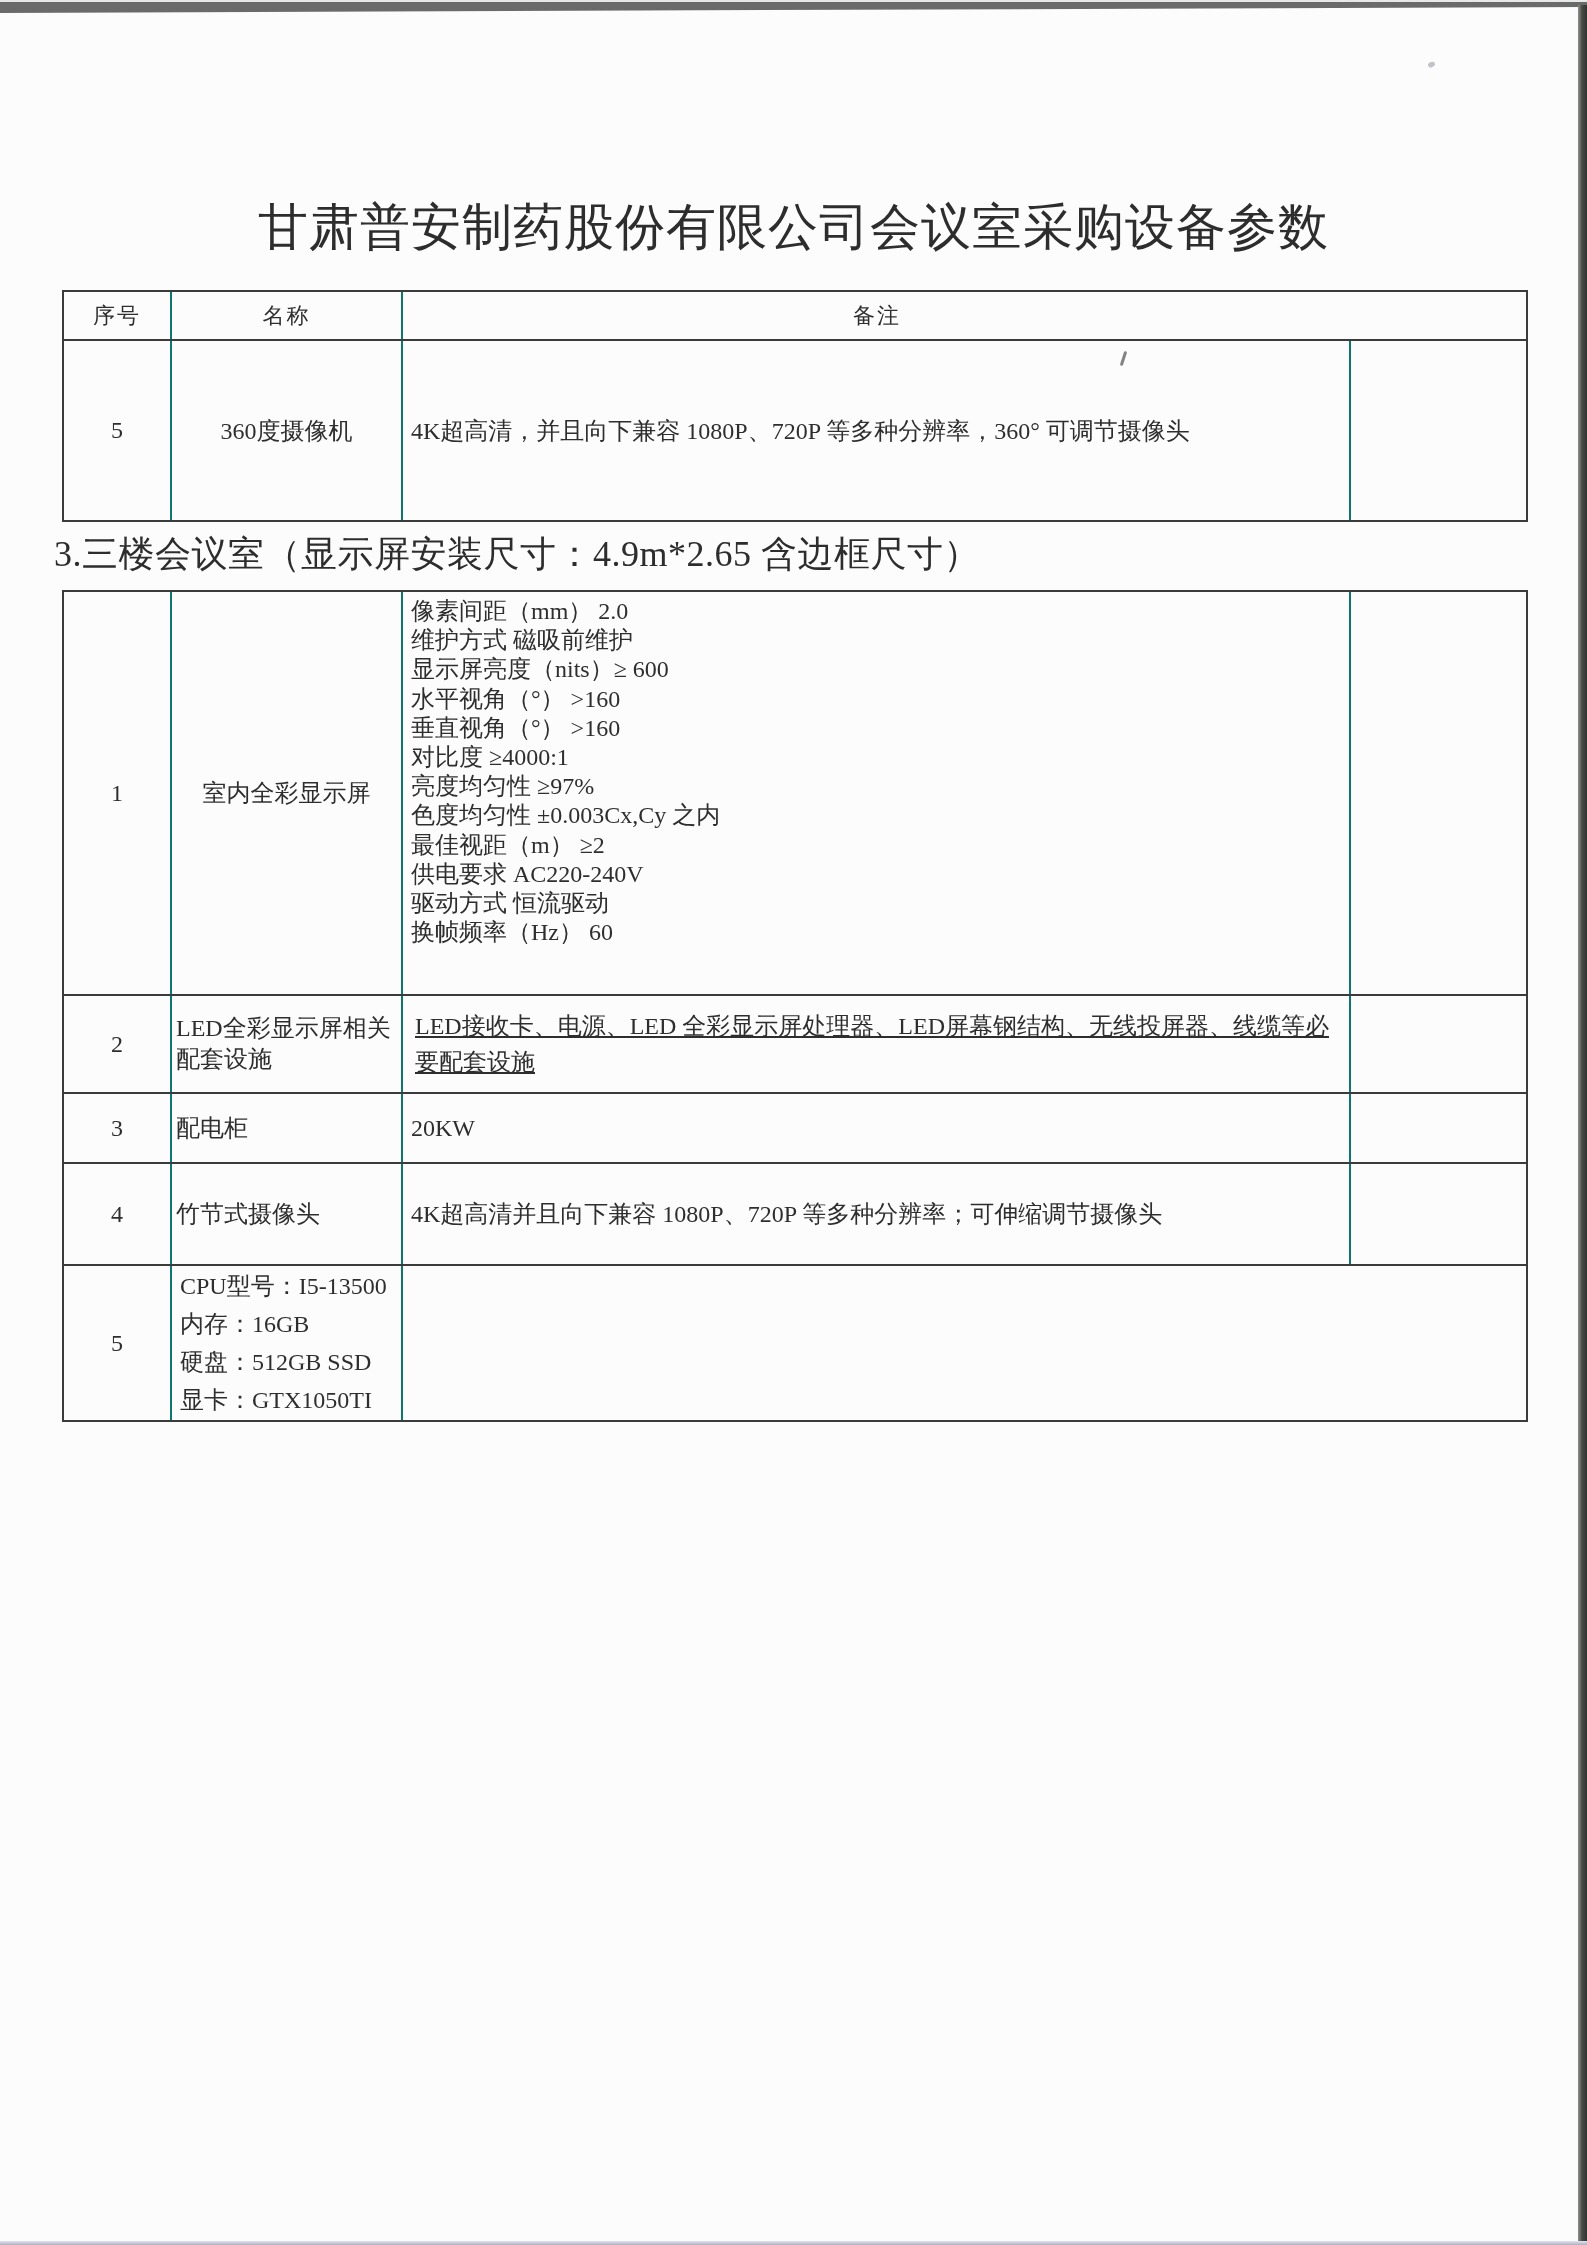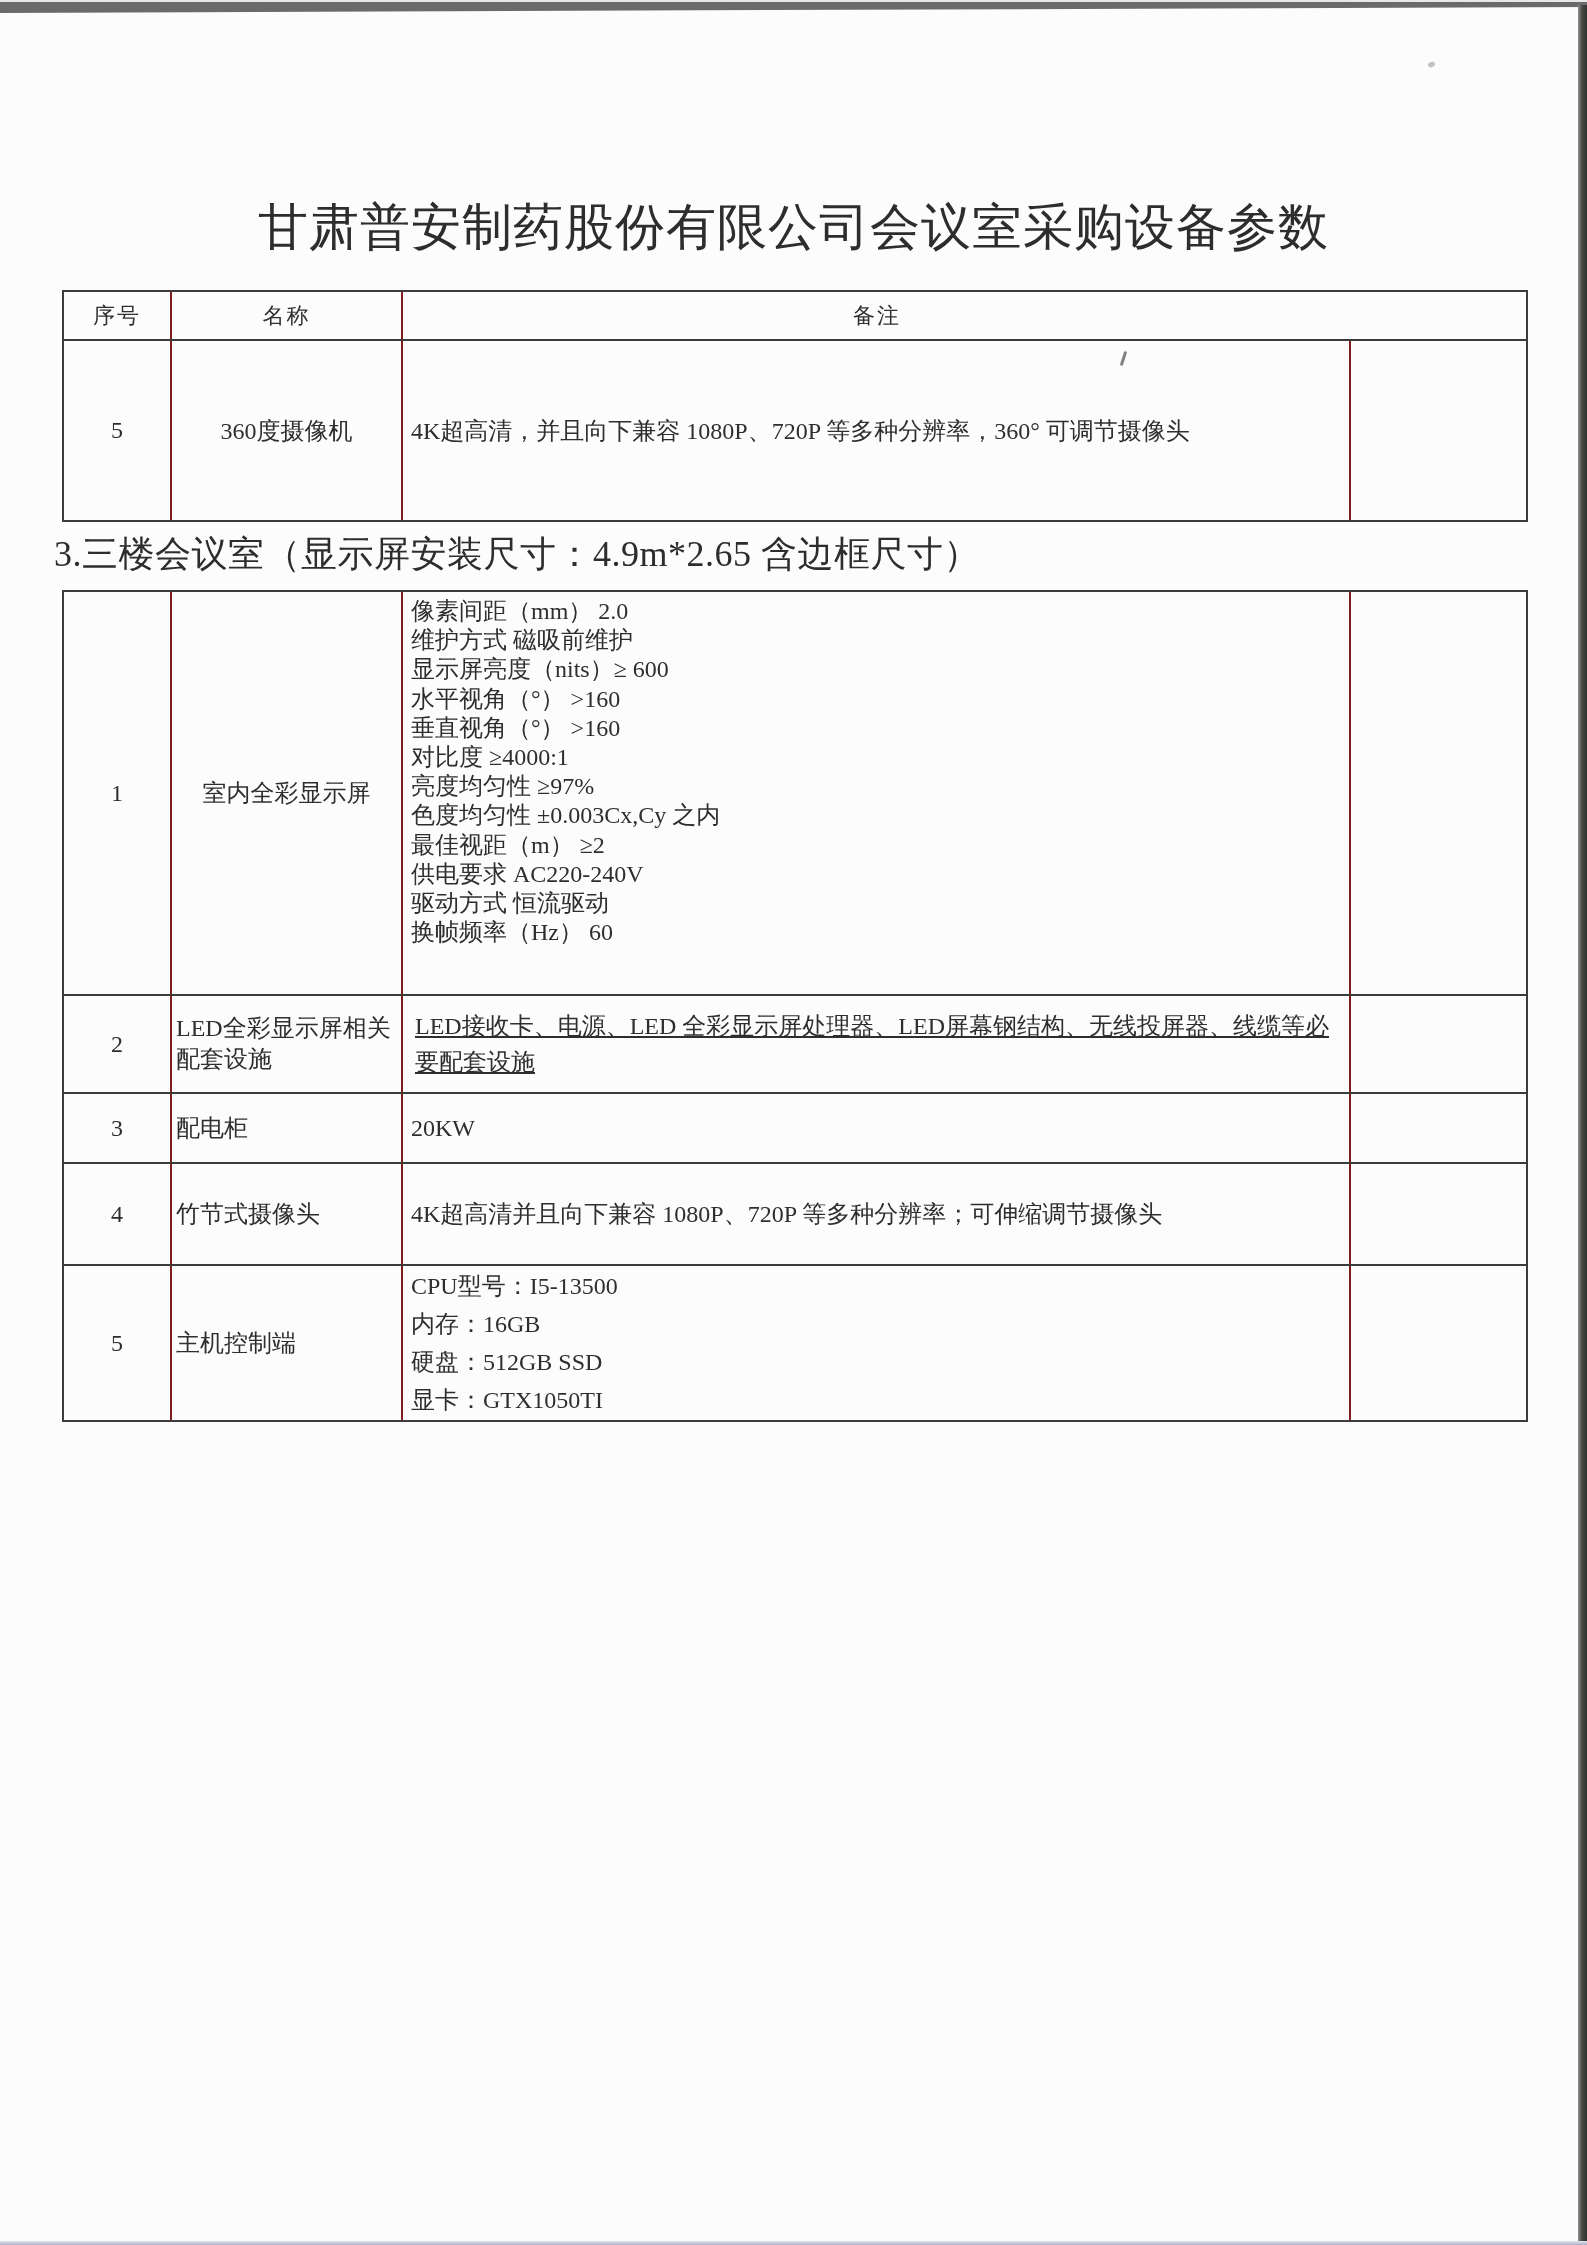--- a/index.html
+++ b/index.html
@@ -51,21 +51,21 @@
   .tbl{
     position:absolute;left:62px;width:1466px;
     border:2.5px solid #3b3b3b;
     box-sizing:border-box;
   }
   .tbl1{top:288px;}
   .tbl2{top:588px;}
   .trow{display:grid;grid-template-columns:108px 231px 948px 1fr;}
   .trow + .trow{border-top:2px solid #3b3b3b;}
   .tcell{
-    border-right:2px solid #7f1d1d;
+    border-right:2px solid #0f766e;
     box-sizing:border-box;
     font-size:24px;
     overflow:hidden;
   }
   .tcell:last-child{border-right:none;}
   .hdr{
     display:flex;align-items:center;justify-content:center;
     font-size:22px;letter-spacing:2px;
   }
   .cc{display:flex;align-items:center;justify-content:center;text-align:center;}
@@ -135,21 +135,20 @@
       <div class="tcell"></div>
     </div>
     <div class="trow" style="height:100px">
       <div class="tcell cc">4</div>
       <div class="tcell lc">竹节式摄像头</div>
       <div class="tcell pc">4K超高清并且向下兼容 1080P、720P 等多种分辨率；可伸缩调节摄像头</div>
       <div class="tcell"></div>
     </div>
     <div class="trow" style="height:154px">
       <div class="tcell cc">5</div>
-      <div class="tcell lc">主机控制端</div>
       <div class="tcell plist-mid">CPU型号：I5-13500
 内存：16GB
 硬盘：512GB  SSD
 显卡：GTX1050TI</div>
       <div class="tcell"></div>
     </div>
   </div>
 
 </div>
 

